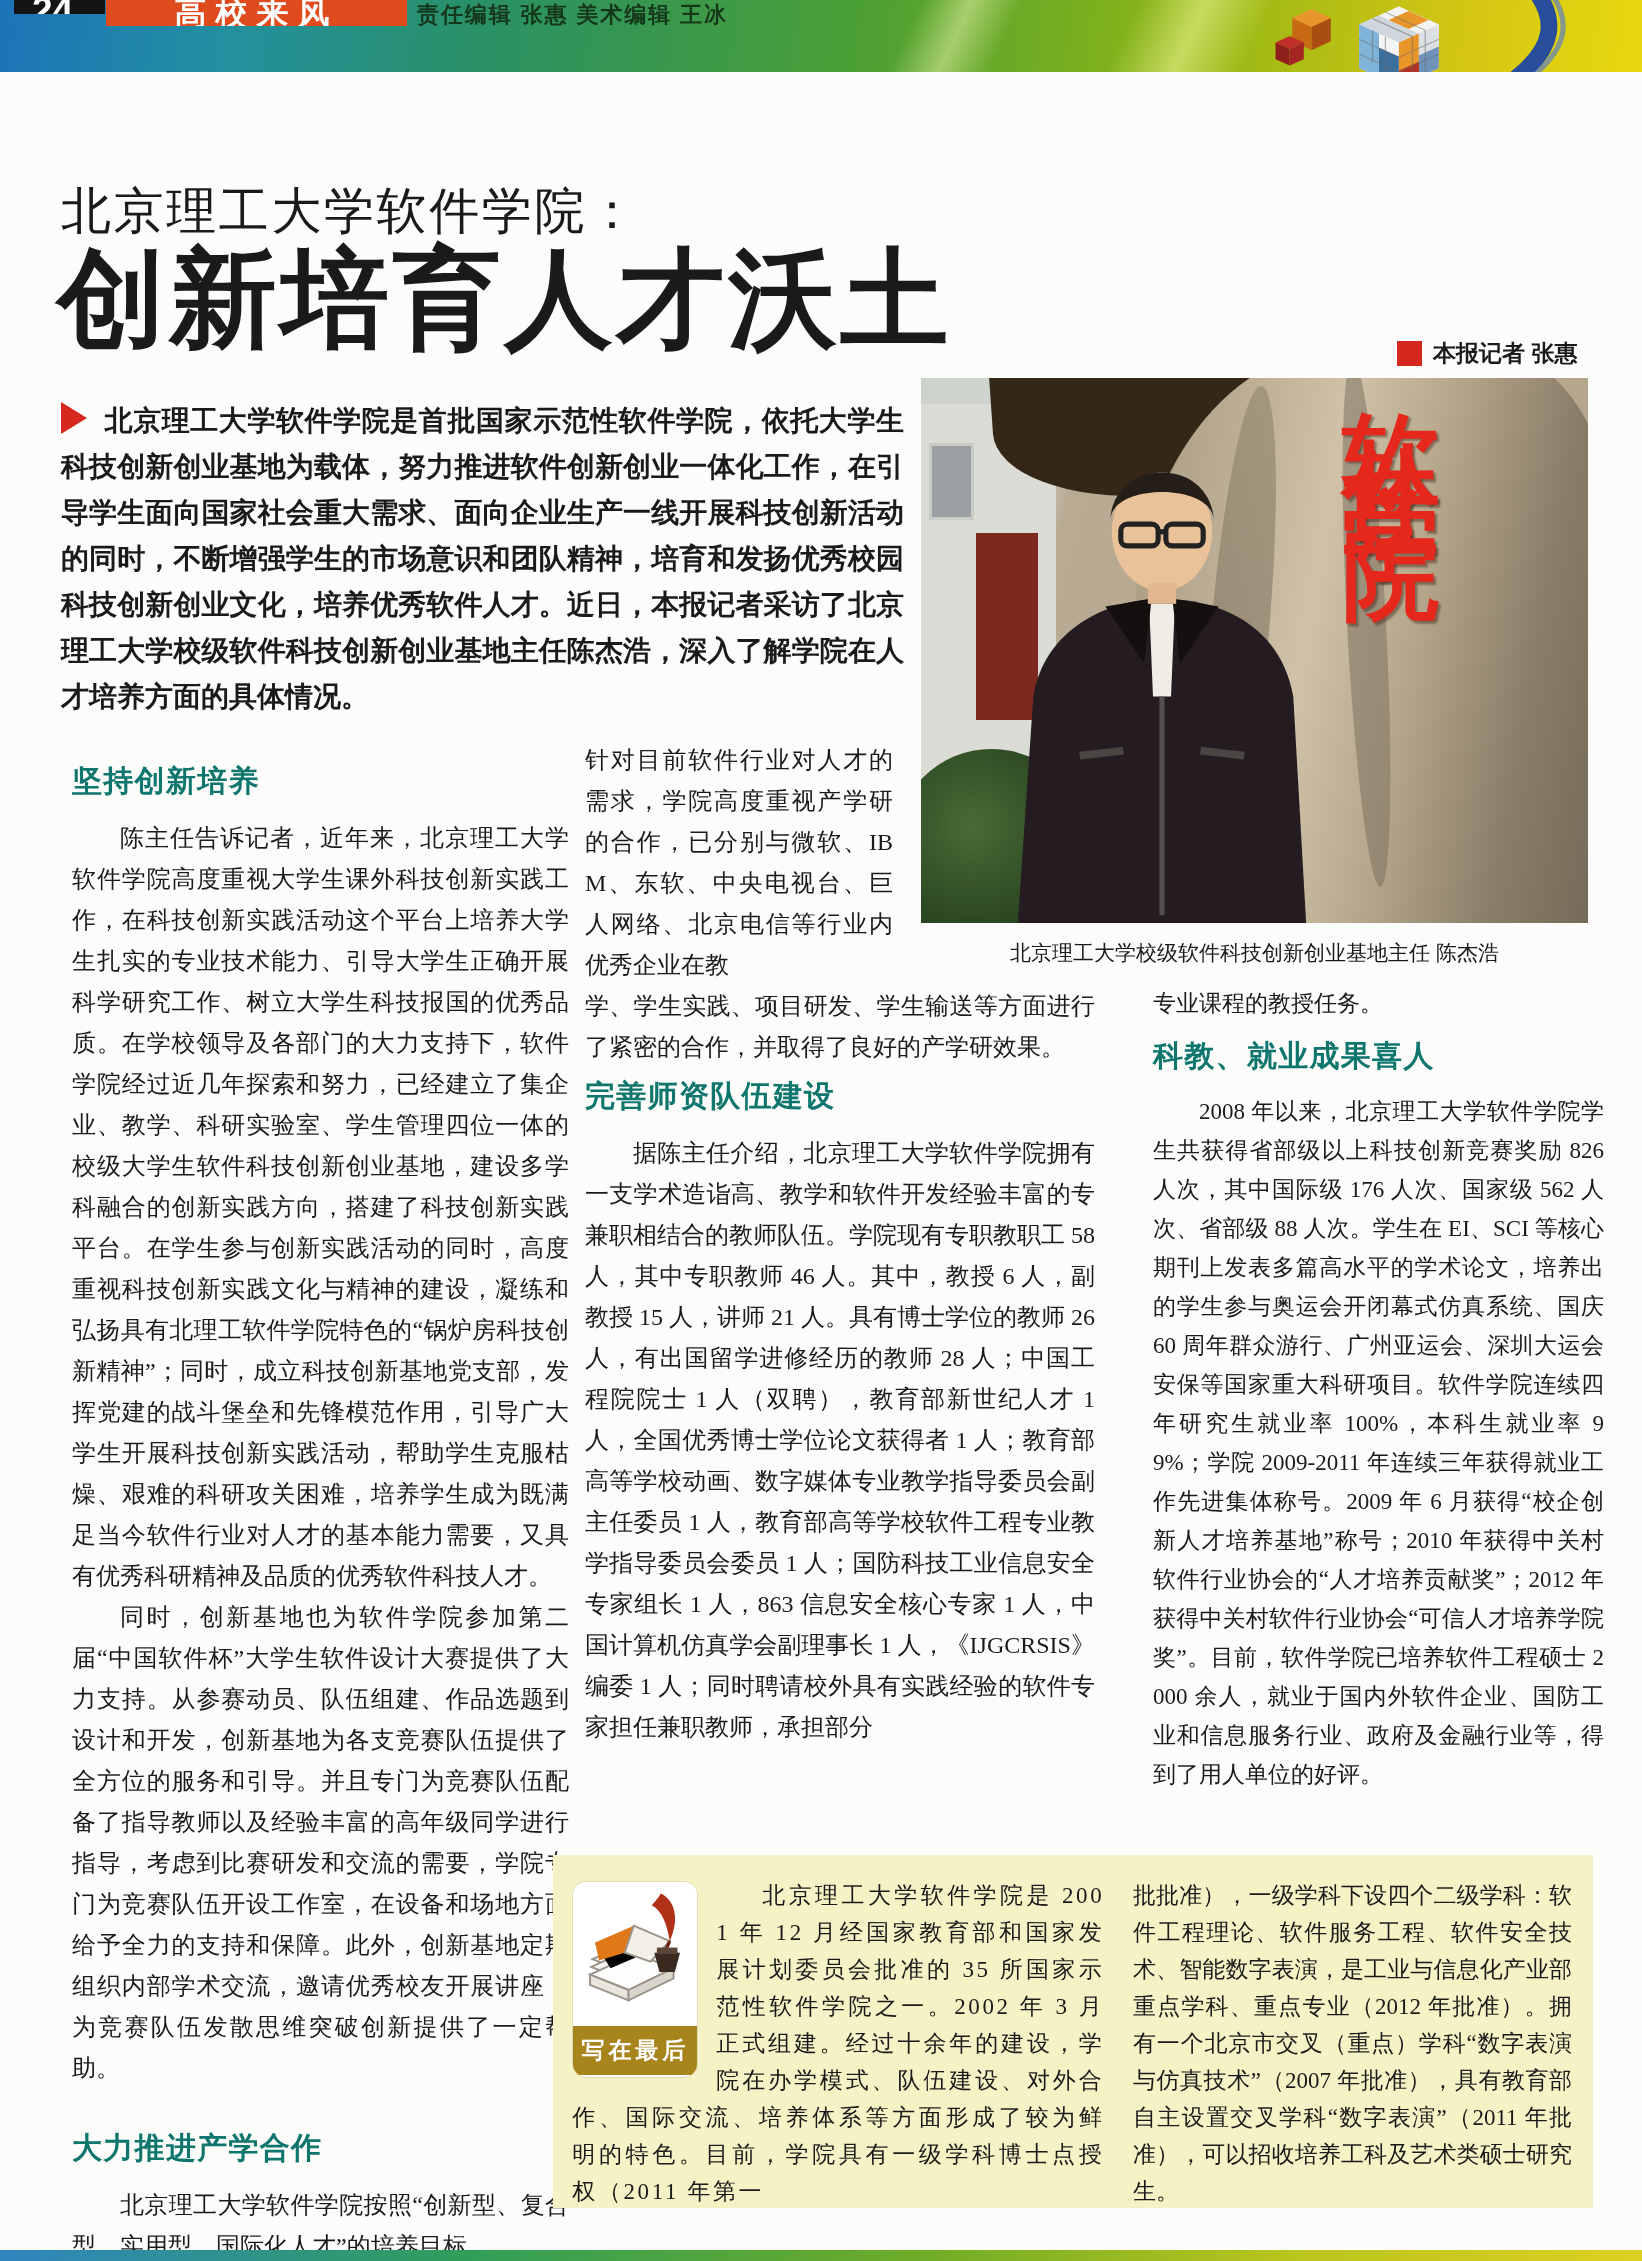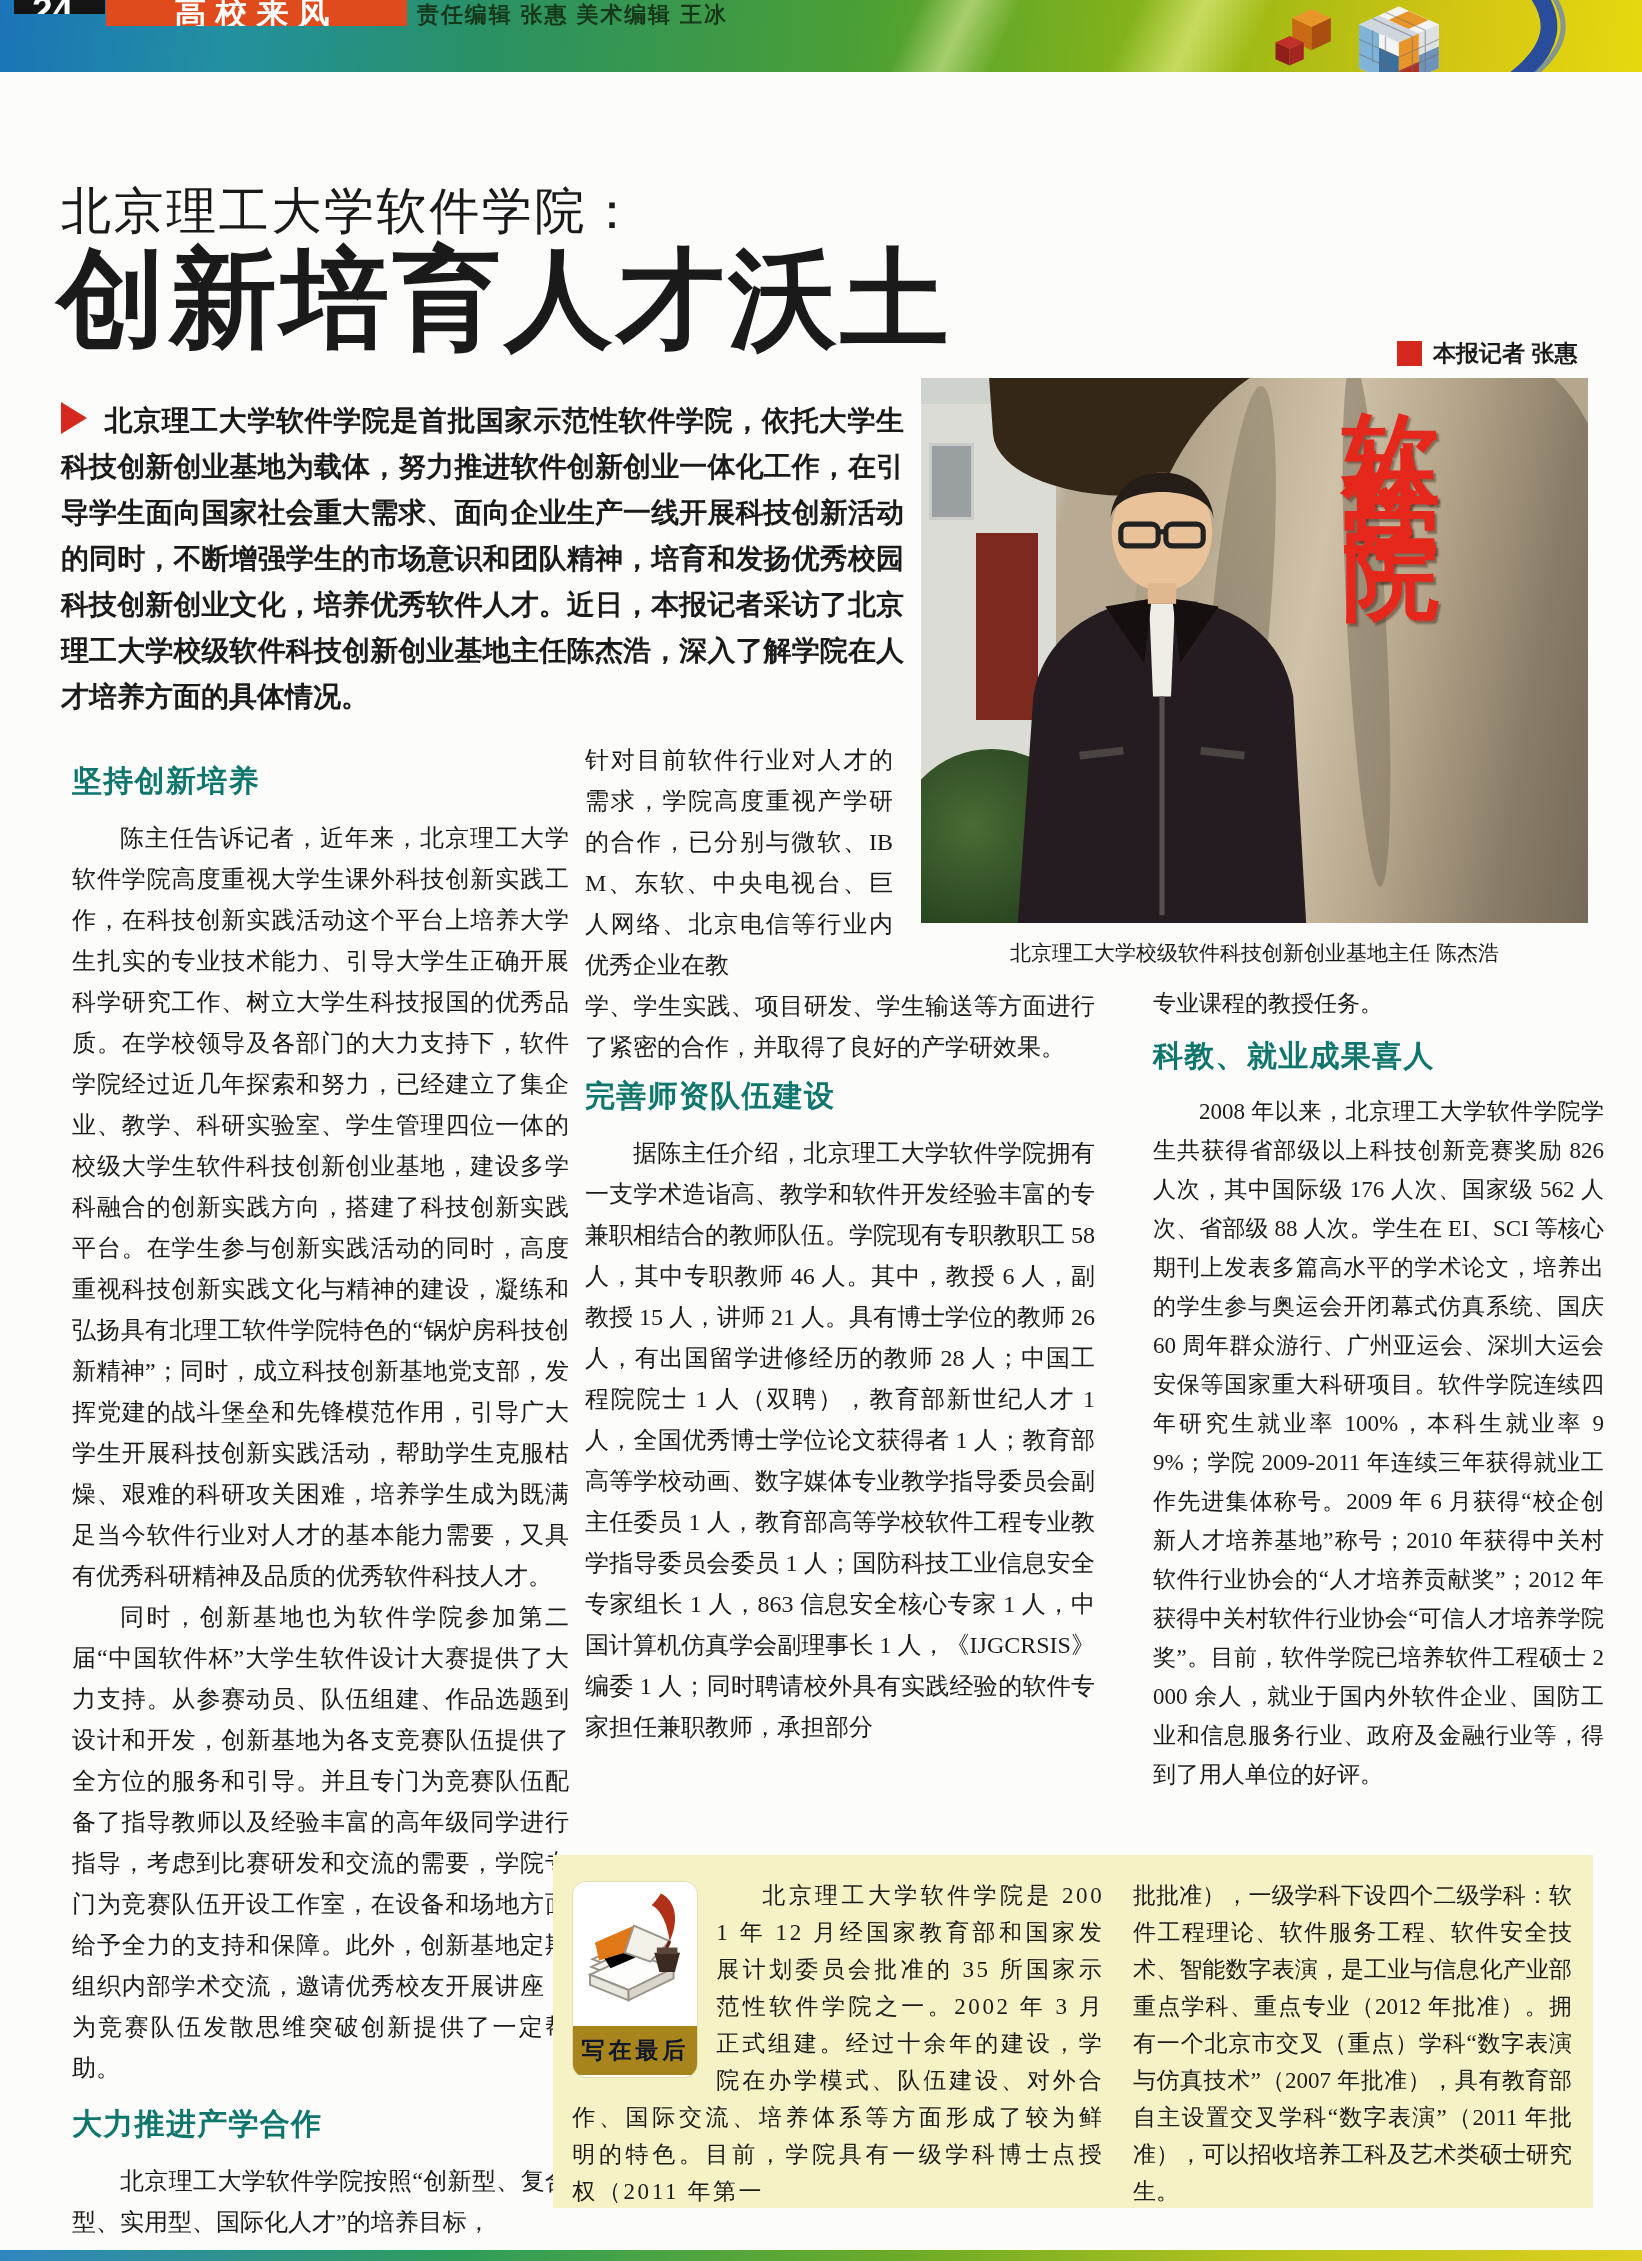--- a/index.html
+++ b/index.html
@@ -58,33 +58,33 @@
   
   .col{position:absolute;text-align:justify;word-break:break-all;}
   .col p{margin:0;}
   .ind{text-indent:2em;}
   .col-left{left:72px;top:760px;width:497px;font-size:24px;line-height:41px;}
   .col-mid{left:585px;top:740px;width:510px;font-size:24px;line-height:41px;}
   .col-right{left:1153px;top:984px;width:451px;font-size:23px;line-height:39px;}
   .narrow{width:308px;}
   h2.sec{font-family:"Liberation Sans","DejaVu Sans",sans-serif;color:#0f766e;font-size:30px;
     font-weight:bold;margin:0 0 17px 0;letter-spacing:1.3px;text-align:left;}
-  .col-left h2.sec.second{margin-top:14px;}
+  .col-left h2.sec.second{margin-top:38px;}
   .col-mid h2.sec{margin-top:7px;}
   .col-right h2.sec{margin-top:13px;}
   
   .endbox{position:absolute;left:553px;top:1855px;width:1040px;height:353px;background:#f5f2c5;}
   .eb-left{position:absolute;left:19.3px;top:22px;width:532px;font-size:23px;line-height:37px;
     letter-spacing:2.6px;text-align:justify;word-break:break-all;text-indent:2em;}
   .eb-right{position:absolute;left:580px;top:22px;width:439px;font-size:23px;line-height:37px;
     text-align:justify;word-break:break-all;}
   .eb-icon{float:left;width:124px;height:195px;margin:3.9px 18px 5.2px 0;border-radius:14px;overflow:hidden;
     text-indent:0;background:#fff;border:1.3px solid #e0dcb0;}
   .eb-icon .art{display:block;width:100%;height:144px;background:#fff;}
-  .eb-badge{height:49px;background:#a8841c;color:#0f172a;display:flex;align-items:center;justify-content:center;
+  .eb-badge{height:49px;background:#a8841c;color:#ffffff;display:flex;align-items:center;justify-content:center;
     font-family:"Liberation Sans","DejaVu Sans",sans-serif;font-size:23px;font-weight:bold;letter-spacing:3.9px;}
   
   .footer-strip{position:absolute;left:0;top:2250px;width:1643px;height:11.6px;
     background:linear-gradient(90deg,#2f86c0 0%,#2f9e5a 28%,#6cab28 55%,#b8c41c 78%,#ddd020 100%);}
 </style>
 </head>
 <body>
 
 <div id="page">
 

